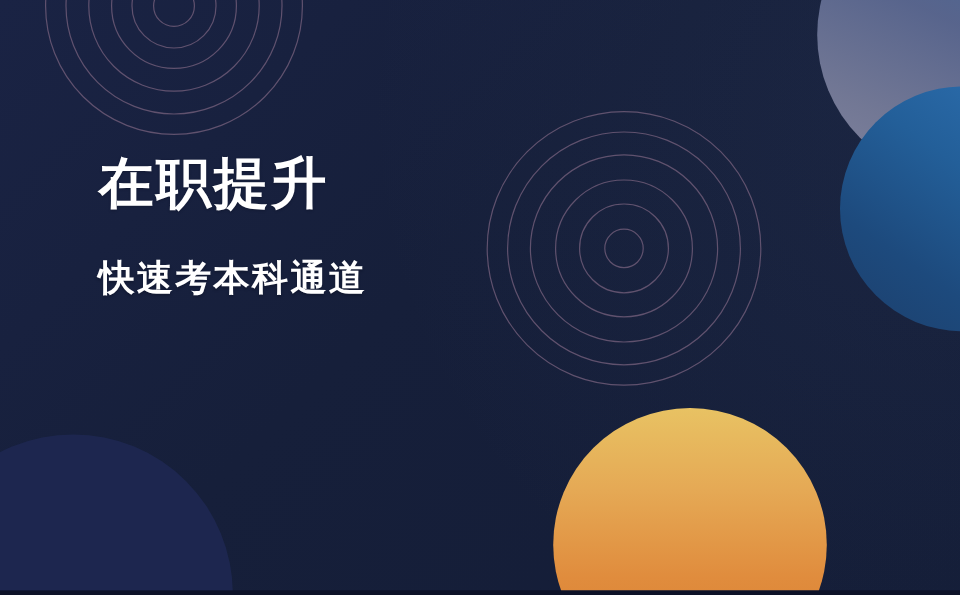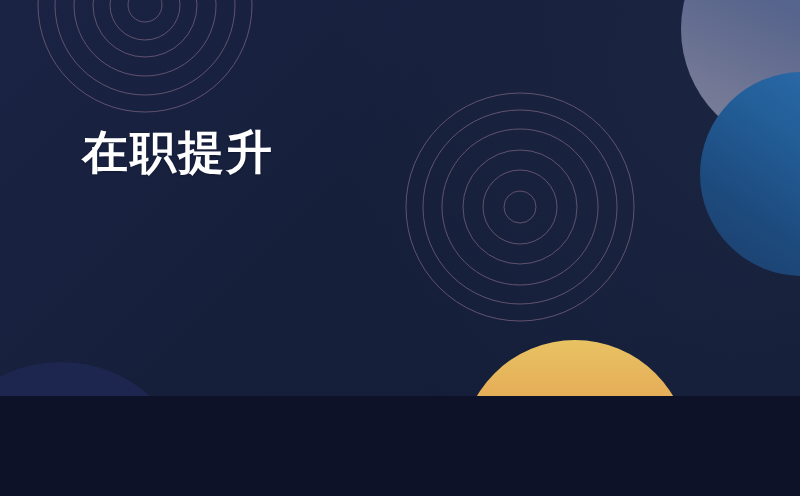--- a/index.html
+++ b/index.html
@@ -3,21 +3,21 @@
 <meta charset="utf-8">
 <style>
   html, body {
     margin: 0;
     padding: 0;
     background: #0d1228;
   }
   #banner {
     position: relative;
     width: 800px;
-    height: 396px;
+    height: 492px;
     overflow: hidden;
     background: #17203d;
     font-family: "Liberation Sans", "DejaVu Sans", sans-serif;
   }
 
   
   .deco { position: absolute; pointer-events: none; }
 
   #bg-base {
     inset: 0;
@@ -144,15 +144,16 @@
         <circle class="ring" r="97"></circle>
         <circle class="ring" r="114"></circle>
       </g>
     </svg>
   </div>
 
   <div class="deco" id="circle-orange"></div>
 
   <div id="headline">
     <div class="line" id="line-1">在职提升</div>
+    <div class="line" id="line-3">快速考本科通道</div>
   </div>
 
 </div>
 
 </body></html>

